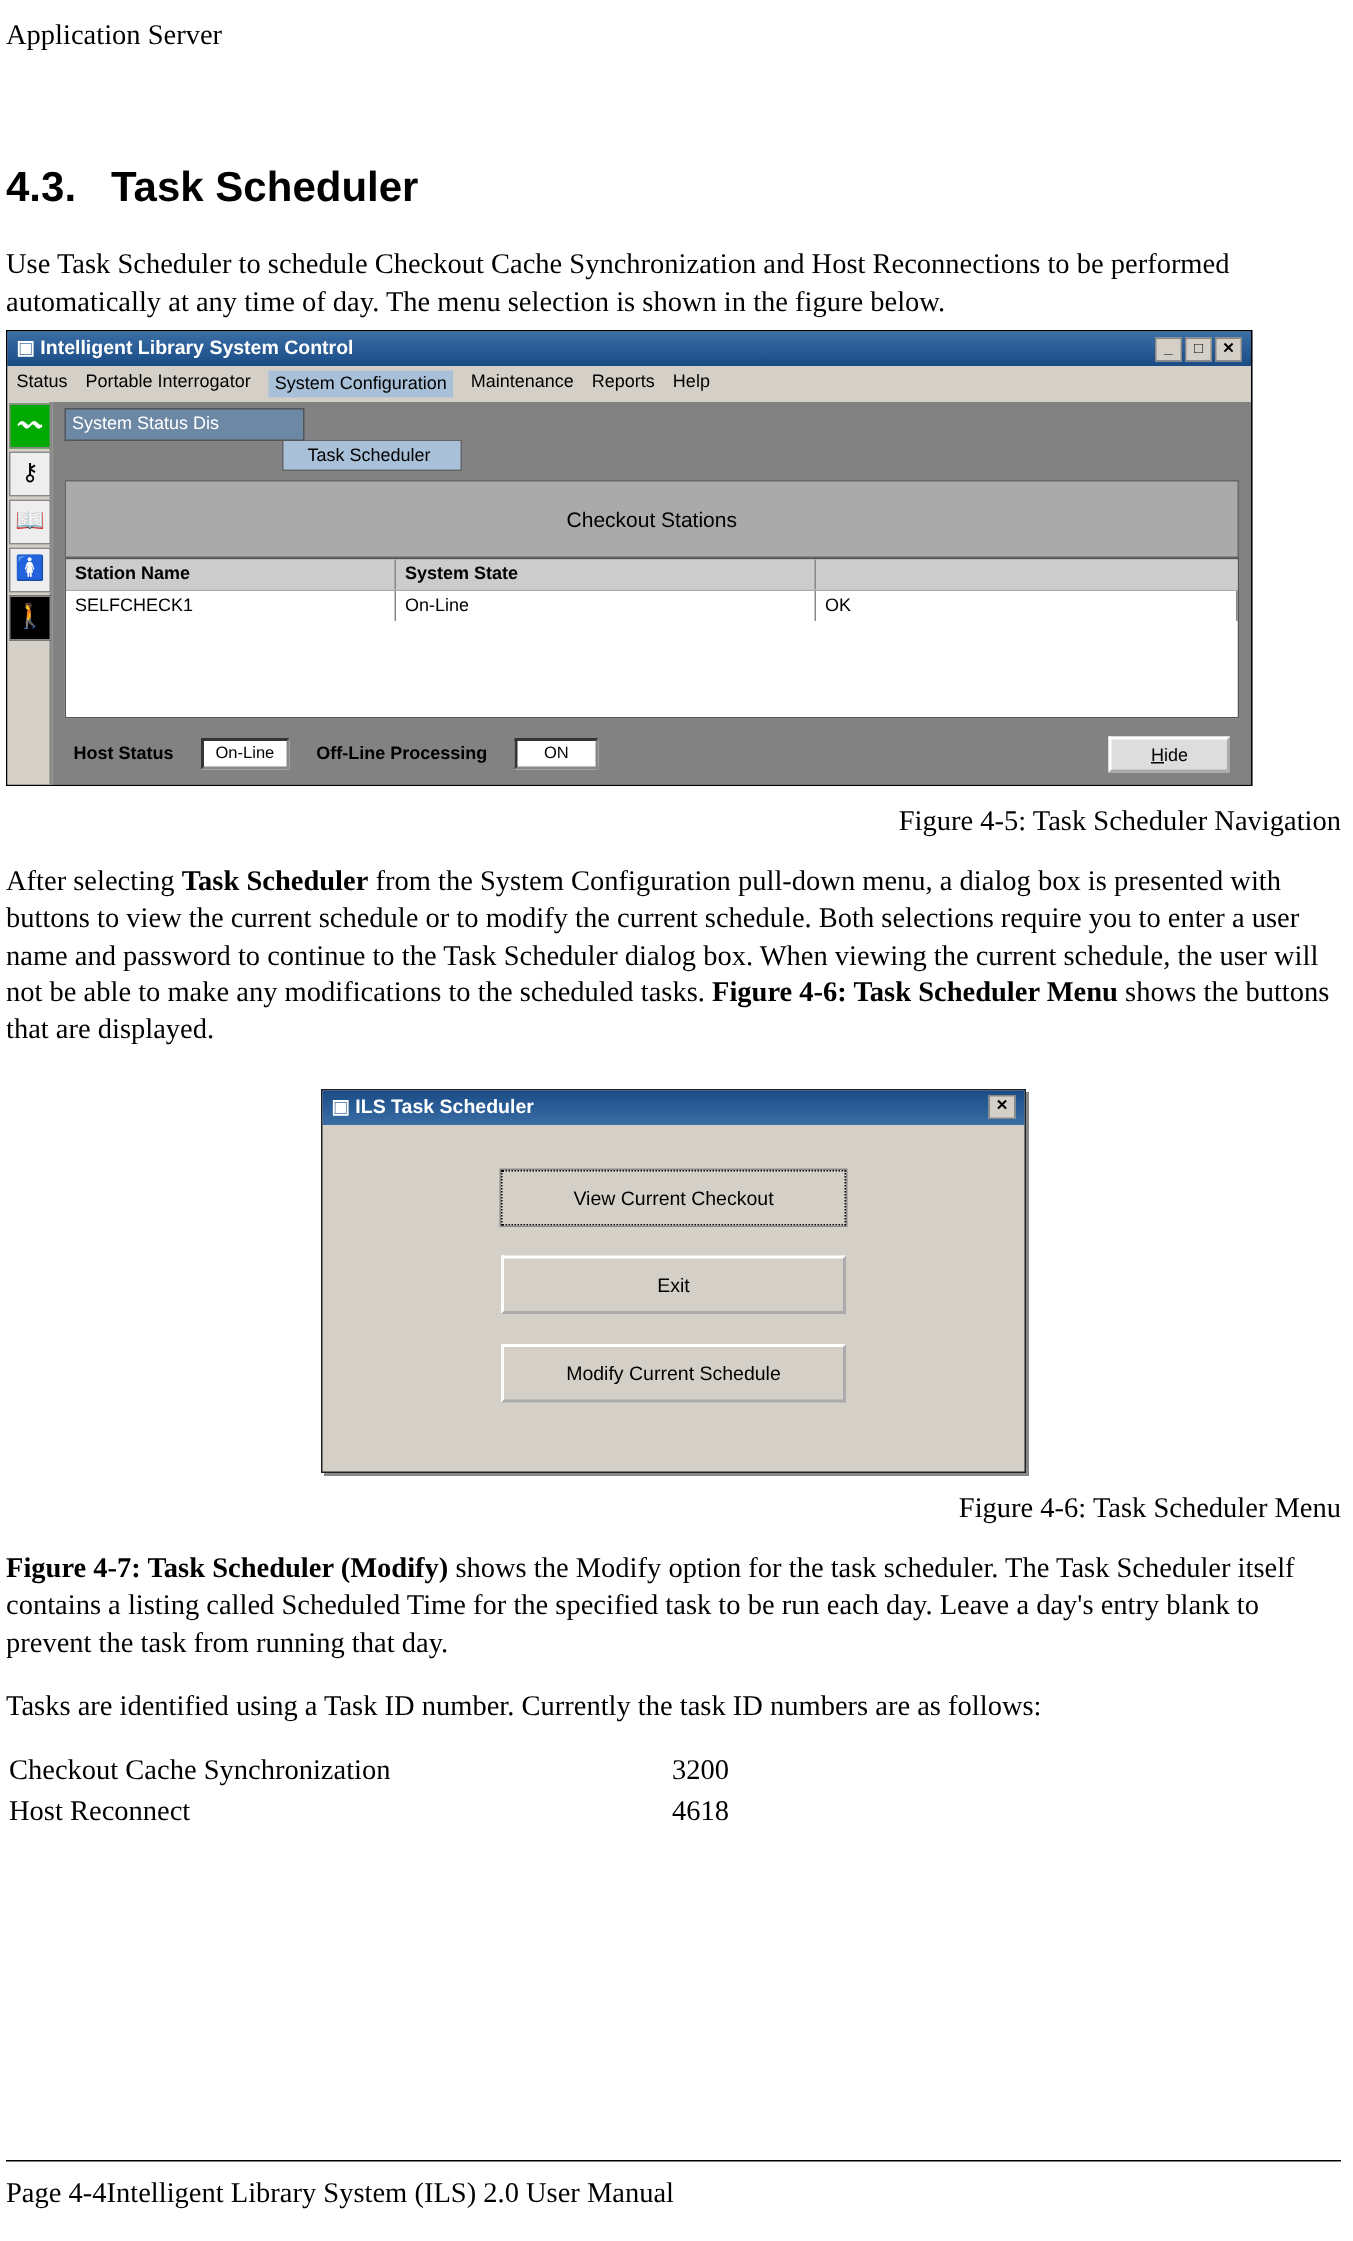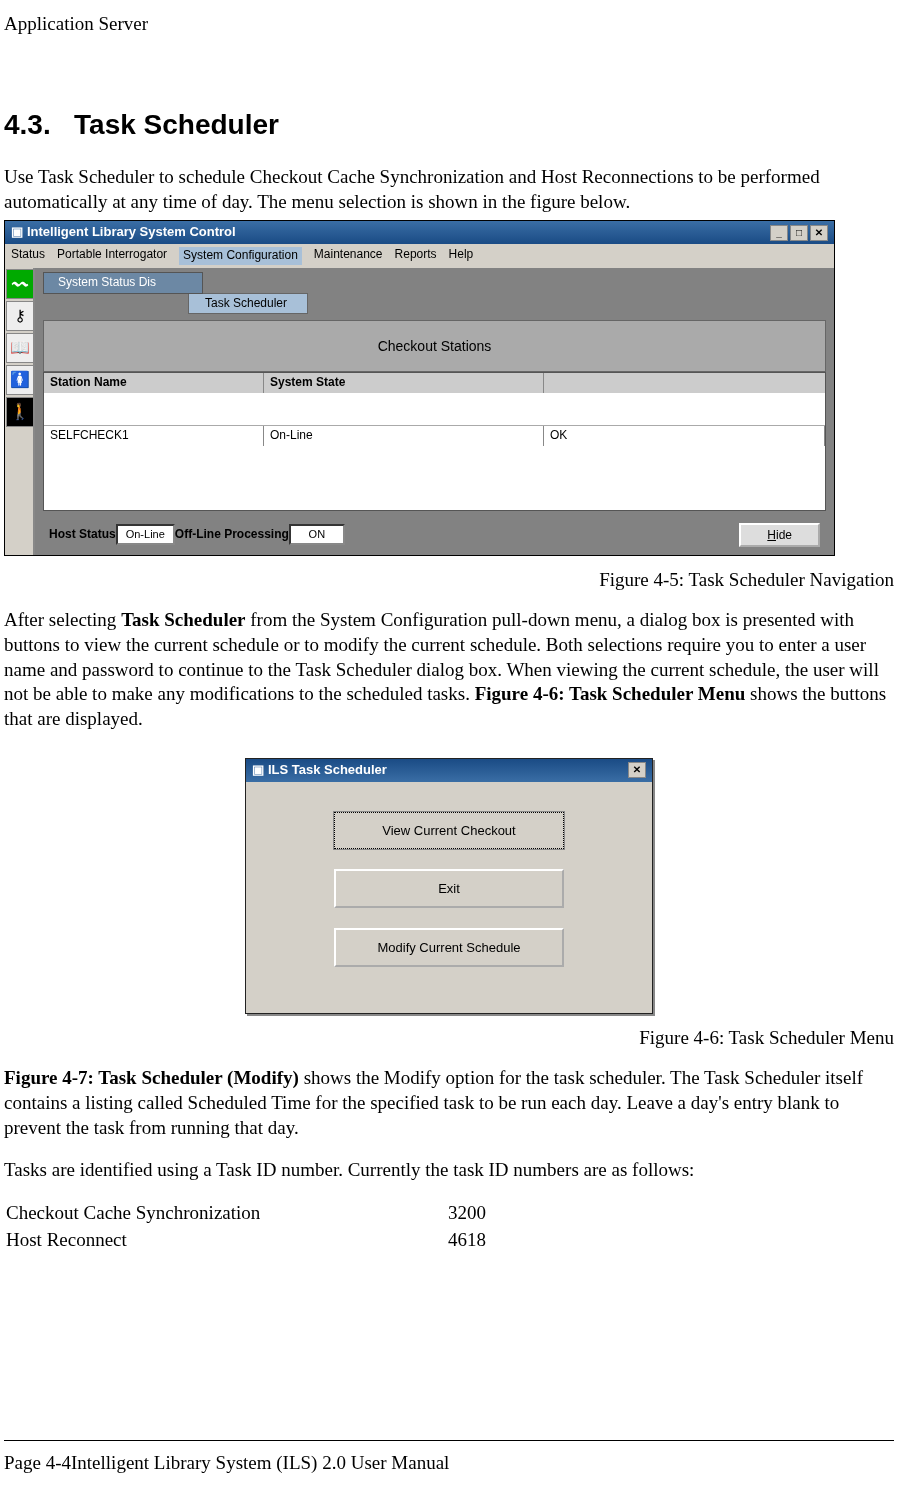--- a/index.html
+++ b/index.html
@@ -26,36 +26,36 @@
 }
 .titlebar { background: linear-gradient(#3a6ea5,#1a4b85); color:#fff; padding:3px 6px; display:flex; align-items:center; justify-content:space-between; font-weight:bold; font-size:13px;}
 .win-btns { display:flex; gap:2px;}
 .win-btn { width:18px;height:16px;background:#d4d0c8;border:1px solid #888;color:#000;font-size:10px;text-align:center;line-height:13px;font-weight:bold;}
 .menubar { background:#d4d0c8; padding:3px 6px; display:flex; gap:12px; font-size:12px;}
 .menubar .hl { background:#a8c0d8; padding:1px 4px;}
 .body1 { display:flex; background:#828282; padding:0;}
 .sidebar { width:30px; background:#d4d0c8; border-right:2px solid #888;display:flex;flex-direction:column;}
 .sbicon { width:28px; height:30px; border:1px solid #888; margin:1px;background:#eee;display:flex;align-items:center;justify-content:center;font-size:16px;}
 .mainpanel { flex:1; padding:4px 8px 0 8px;}
-.subwin-title { background:#6c88a4;color:#fff;padding:2px 14px;font-size:12px;border:1px solid #555;width:160px;}
+.subwin-title { background:#6c88a4;color:#fff;padding:2px 4px;font-size:12px;border:1px solid #555;width:160px;}
 .dropdown-open { background:#a8c0d8; border:1px solid #666; padding:2px 16px; width:120px; margin-left:145px; margin-top:-1px; font-size:12px;}
 .checkout-title { text-align:center; font-weight:normal; font-size:14px; padding:16px; background:#aaa; border:1px solid #666; margin-top:6px;}
 .grid { border:1px solid #555; background:#fff;}
 .grid-head { display:flex; background:#ccc; font-weight:bold; font-size:12px;}
 .grid-head > div, .grid-row > div { padding:2px 6px; border-right:1px solid #888;}
 .gc1{flex:0 0 220px;} .gc2{flex:0 0 280px;} .gc3{flex:1;}
-.grid-row { display:flex; font-size:12px; border-top:1px solid #aaa;margin-top:32px;}
+.grid-row { display:flex; font-size:12px; border-top:1px solid #aaa;}
 .grid-empty{height:64px;background:#fff;}
-.statusbar { display:flex; align-items:center; padding:8px 6px; margin-top:4px;}
+.statusbar { display:flex; align-items:center; padding:8px 6px; gap:18px; margin-top:4px;}
 .sb-label { font-weight:bold; font-size:12px;}
 .sb-field { background:#fff; border:2px inset #888; padding:1px 8px; font-size:11px; min-width:56px; text-align:center;}
 .btn-hide { background:#ddd; border:2px outset #fff; padding:3px 26px; font-size:12px; margin-left:auto;}
 .btn-hide u { text-decoration: underline; }
 .dialog2 {
-  width:408px; margin: 26px auto 0 auto; border:1px solid #222; background:#d4d0c8;
+  width:470px; margin: 26px auto 0 auto; border:1px solid #222; background:#d4d0c8;
   font-family: Tahoma, Arial, sans-serif; font-size:12px; box-shadow:2px 2px 0 #888;
 }
 .titlebar2 { background: linear-gradient(#1a4b85,#3a6ea5); color:#fff; padding:3px 6px; display:flex; align-items:center; justify-content:space-between; font-weight:bold; font-size:13px;}
 .dialog2-body { padding:30px 50px 46px; display:flex; flex-direction:column; gap:20px; align-items:center;}
 .dialog2-btn { width:230px; padding:10px 8px; background:#d4d0c8; border:2px outset #fff; font-size:13px; font-family:Tahoma,Arial; }
 .dialog2-btn.focus { border:1px dotted #000; outline:1px solid #888;}
 .task-table { margin-top:6px; margin-bottom:6px;}
 .task-table td { padding:0 0; }
 .task-table td:first-child { width:440px; }
 .footer { position:absolute; bottom:18px; left:4px; right:8px; border-top:1px solid #000; padding-top:10px; display:flex; font-size:19px;}

